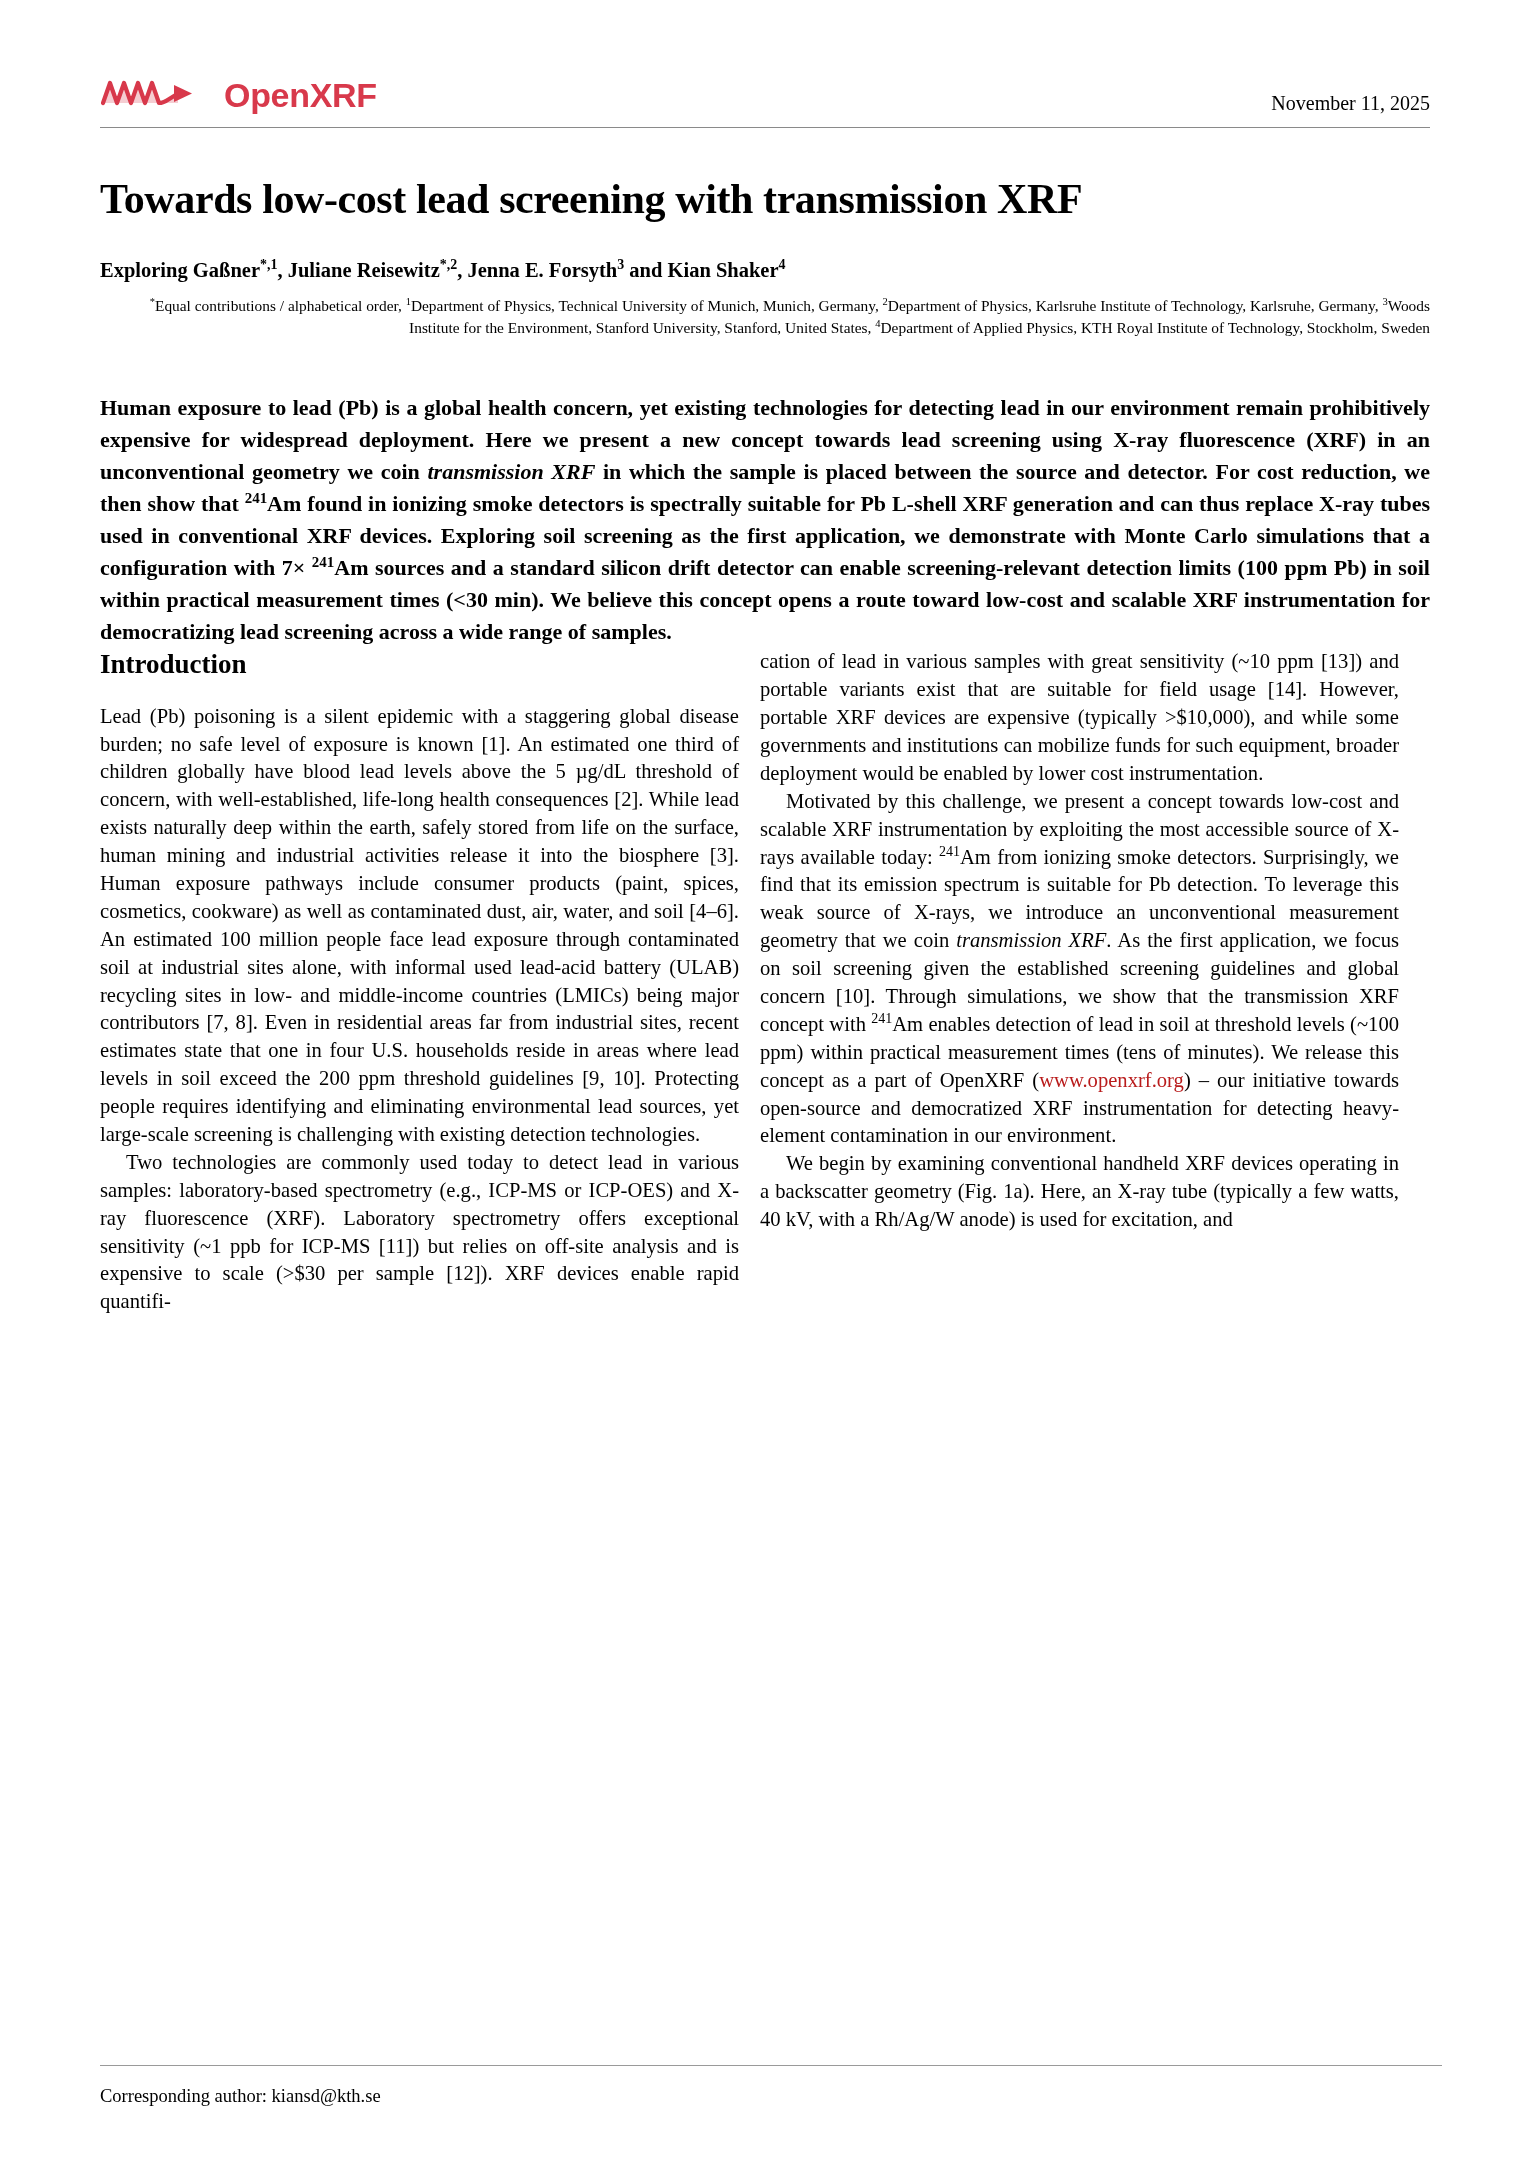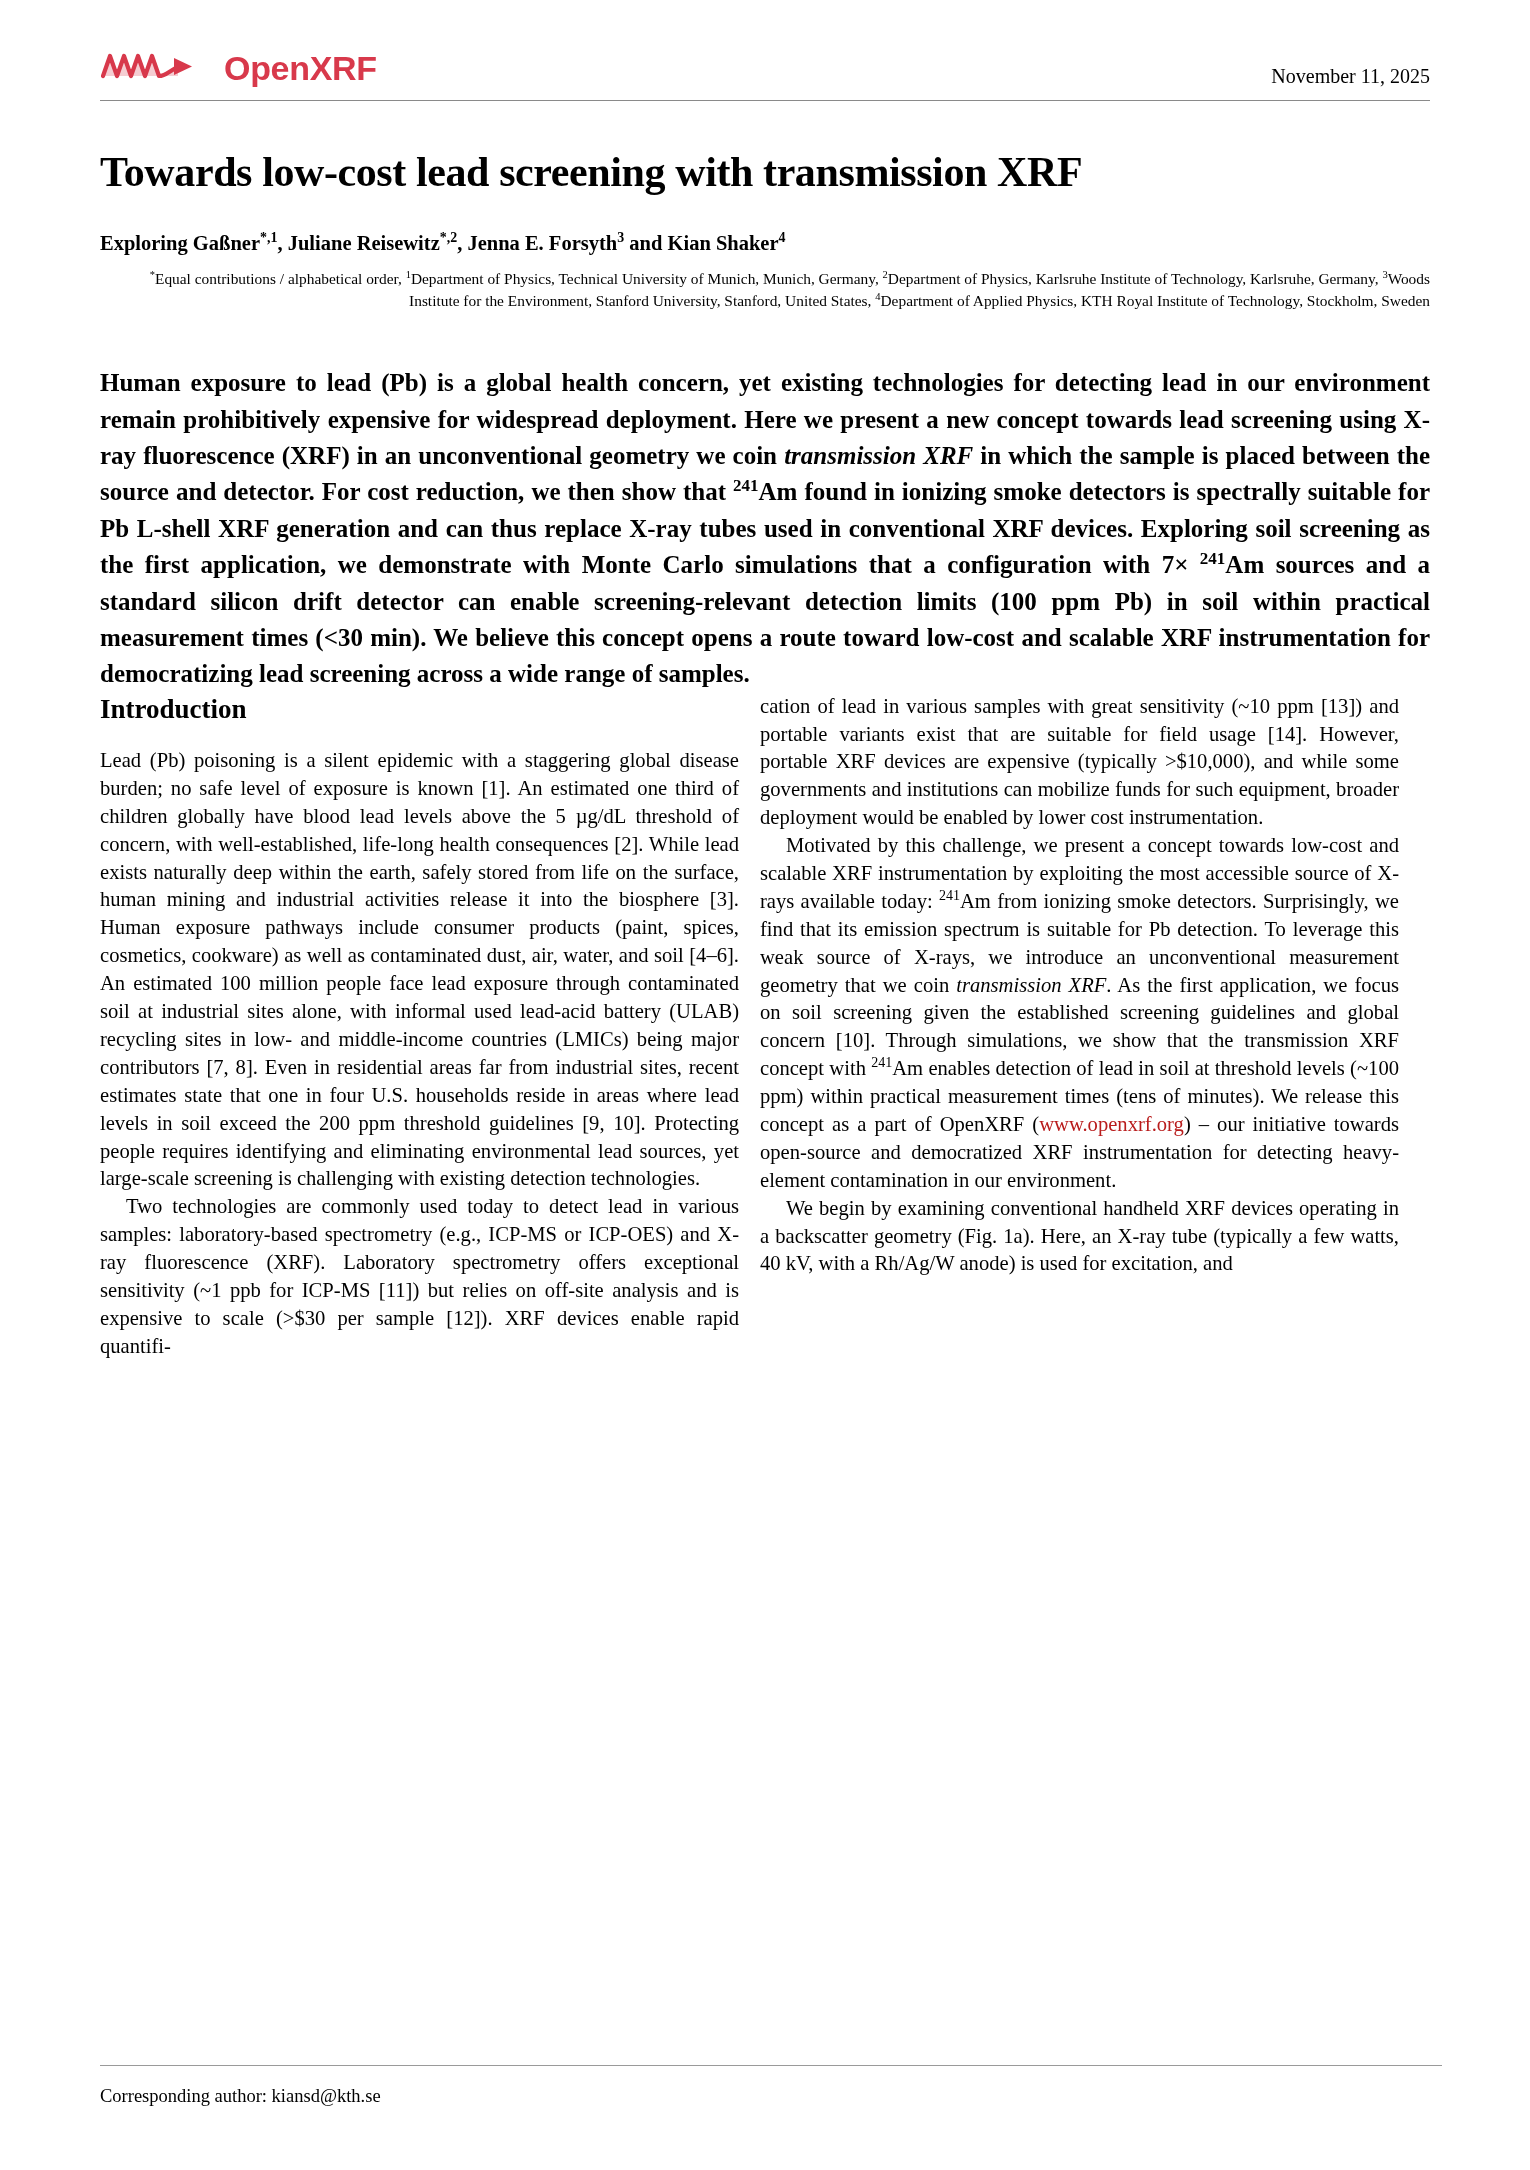--- a/index.html
+++ b/index.html
@@ -20,21 +20,21 @@
     height: 2170px;
     box-sizing: border-box;
     padding: 0 100px;
   }
 
   
   .header {
     display: flex;
     align-items: flex-end;
     justify-content: space-between;
-    padding-top: 46px;
+    padding-top: 73px;
     padding-bottom: 10px;
   }
   .brand {
     display: flex;
     align-items: center;
     gap: 12px;
   }
   .brand-mark { display:block; }
   .brand-name {
     font-family: "Liberation Sans", sans-serif;
@@ -72,21 +72,21 @@
   .affiliations {
     font-size: 15.4px;
     line-height: 1.48;
     margin-top: 11px;
     text-align: right;
   }
   sup { font-size: 0.68em; vertical-align: super; line-height: 0; }
 
   
   .abstract {
-    font-size: 25px;
+    font-size: 22px;
     font-weight: bold;
     line-height: 1.455;
     text-align: justify;
     margin-top: 52px;
   }
   .abstract em { font-style: italic; }
 
   
   .columns {
     display: flex;

